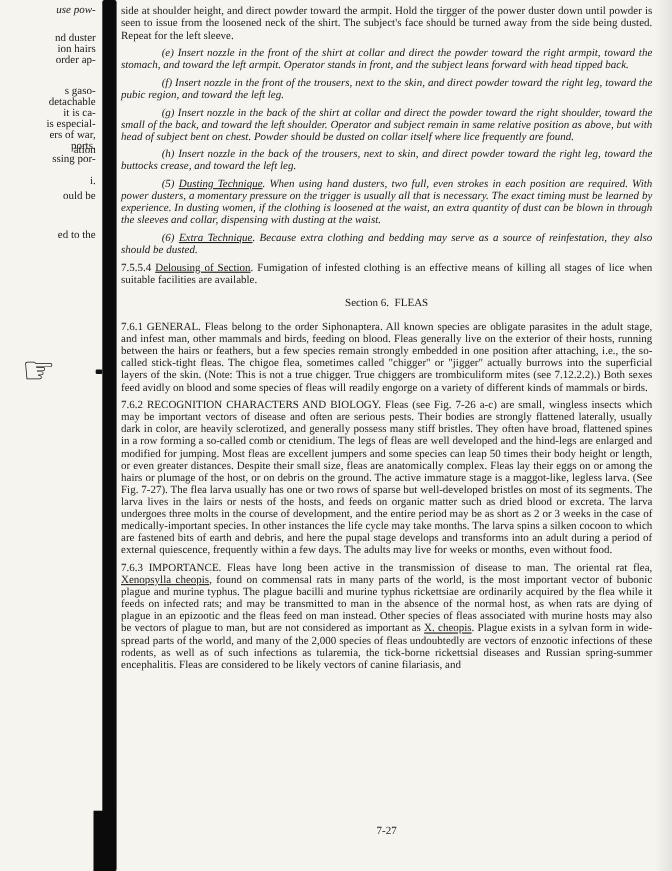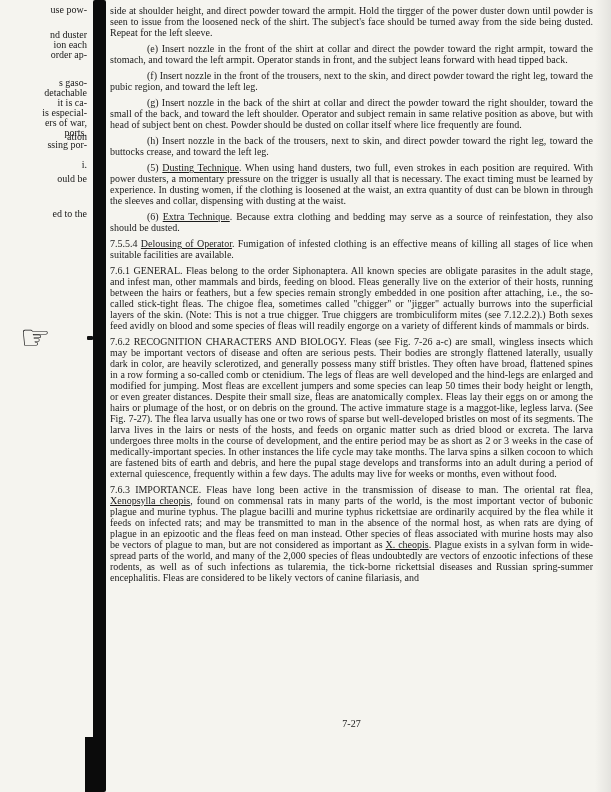--- a/index.html
+++ b/index.html
@@ -35,40 +35,40 @@
   .manicule {
     position:absolute; left:20px; top:320px;
     font-size:34px; line-height:1; color:#101010;
     font-family:"DejaVu Sans", sans-serif;
   }
   .text-column {
     position:absolute; left:110px; top:5px; width:483px;
     font-size:10px; line-height:11px;
   }
   .para { text-align:justify; text-align-last:left; margin-bottom:5px; }
-  .para.indent { text-indent:37px; }
+  .para.indent { text-indent:37px;font-style:italic; }
   .para.heading {
     text-align:center; text-align-last:center; text-indent:0;
     margin:10px 0 11px 0; white-space:pre;
   }
   .u { text-decoration:underline; text-underline-offset:1px; }
   .page-number {
-    position:absolute; left:110px; top:718px; width:483px;
+    position:absolute; left:110px; top:750px; width:483px;
     text-align:center; font-size:10px; color:#1b1b1b;
   }
 </style>
 </head>
 <body>
 
 <div class="page">
   <div class="edge-shade"></div>
   <div class="margin-frags">
-      <div class="frag" style="top: 5px;">use pow-</div>
+      <div class="frag" style="top: 5px; font-style: italic;">use pow-</div>
       <div class="frag" style="top: 30px;">nd duster</div>
-      <div class="frag" style="top: 40px;">ion each</div>
+      <div class="frag" style="top: 40px;">ion hairs</div>
       <div class="frag" style="top: 50px;">order ap-</div>
       <div class="frag" style="top: 78px;">s gaso-</div>
       <div class="frag" style="top: 88px;">detachable</div>
       <div class="frag" style="top: 98px; font-family: Liberation Serif, serif;">it is ca-</div>
       <div class="frag" style="top: 108px;">is especial-</div>
       <div class="frag" style="top: 118px;">ers of war,</div>
       <div class="frag" style="top: 128px;">ports.</div>
       <div class="frag" style="top: 140px;">ssing por-</div>
       <div class="frag" style="top: 132px;">ation</div>
       <div class="frag" style="top: 160px;">i.</div>
@@ -80,19 +80,20 @@
   <div class="artifact a1"></div>
   <div class="manicule">☞</div>
   <div class="text-column">
       <p class="para plain"><span>side at shoulder height, and direct powder toward the armpit.  Hold the tirgger of the power duster down until powder is seen to issue from the loosened neck of the shirt.  The subject's face should be turned away from the side being dusted.  Repeat for the left sleeve.</span></p>
       <p class="para indent"><span>(e) Insert nozzle in the front of the shirt at collar and direct the powder toward the right armpit, toward the stomach, and toward the left armpit.  Operator stands in front, and the subject leans forward with head tipped back.</span></p>
       <p class="para indent"><span>(f) Insert nozzle in the front of the trousers, next to the skin, and direct powder toward the right leg, toward the pubic region, and toward the left leg.</span></p>
       <p class="para indent"><span>(g) Insert nozzle in the back of the shirt at collar and direct the powder toward the right shoulder, toward the small of the back, and toward the left shoulder.  Operator and subject remain in same relative position as above, but with head of subject bent on chest.  Powder should be dusted on collar itself where lice frequently are found.</span></p>
       <p class="para indent"><span>(h) Insert nozzle in the back of the trousers, next to skin, and direct powder toward the right leg, toward the buttocks crease, and toward the left leg.</span></p>
       <p class="para indent"><span>(5) </span><span class="u">Dusting Technique</span><span>.  When using hand dusters, two full, even strokes in each position are required.  With power dusters, a momentary pressure on the trigger is usually all that is necessary.  The exact timing must be learned by experience.  In dusting women, if the clothing is loosened at the waist, an extra quantity of dust can be blown in through the sleeves and collar, dispensing with dusting at the waist.</span></p>
       <p class="para indent"><span>(6) </span><span class="u">Extra Technique</span><span>.  Because extra clothing and bedding may serve as a source of reinfestation, they also should be dusted.</span></p>
-      <p class="para plain"><span>7.5.5.4 </span><span class="u">Delousing of Operator</span><span>.  Fumigation of infested clothing is an effective means of killing all stages of lice when suitable facilities are available.</span></p>
+      <p class="para plain"><span>7.5.5.4 </span><span class="u">Delousing of Section</span><span>.  Fumigation of infested clothing is an effective means of killing all stages of lice when suitable facilities are available.</span></p>
+      <p class="para heading"><span>Section 6.&nbsp;&nbsp;FLEAS</span></p>
       <p class="para plain"><span>7.6.1 GENERAL.  Fleas belong to the order Siphonaptera.  All known species are obligate parasites in the adult stage, and infest man, other mammals and birds, feeding on blood.  Fleas generally live on the exterior of their hosts, running between the hairs or feathers, but a few species remain strongly embedded in one position after attaching, i.e., the so-called stick-tight fleas.  The chigoe flea, sometimes called "chigger" or "jigger" actually burrows into the superficial layers of the skin.  (Note: This is not a true chigger.  True chiggers are trombiculiform mites (see 7.12.2.2).)  Both sexes feed avidly on blood and some species of fleas will readily engorge on a variety of different kinds of mammals or birds.</span></p>
       <p class="para plain"><span>7.6.2 RECOGNITION CHARACTERS AND BIOLOGY.  Fleas (see Fig. 7-26 a-c) are small, wingless insects which may be important vectors of disease and often are serious pests.  Their bodies are strongly flattened laterally, usually dark in color, are heavily sclerotized, and generally possess many stiff bristles.  They often have broad, flattened spines in a row forming a so-called comb or ctenidium.  The legs of fleas are well developed and the hind-legs are enlarged and modified for jumping.  Most fleas are excellent jumpers and some species can leap 50 times their body height or length, or even greater distances.  Despite their small size, fleas are anatomically complex.  Fleas lay their eggs on or among the hairs or plumage of the host, or on debris on the ground.  The active immature stage is a maggot-like, legless larva.  (See Fig. 7-27).  The flea larva usually has one or two rows of sparse but well-developed bristles on most of its segments.  The larva lives in the lairs or nests of the hosts, and feeds on organic matter such as dried blood or excreta.  The larva undergoes three molts in the course of development, and the entire period may be as short as 2 or 3 weeks in the case of medically-important species.  In other instances the life cycle may take months.  The larva spins a silken cocoon to which are fastened bits of earth and debris, and here the pupal stage develops and transforms into an adult during a period of external quiescence, frequently within a few days.  The adults may live for weeks or months, even without food.</span></p>
       <p class="para plain"><span>7.6.3 IMPORTANCE.  Fleas have long been active in the transmission of disease to man.  The oriental rat flea, </span><span class="u">Xenopsylla cheopis</span><span>, found on commensal rats in many parts of the world, is the most important vector of bubonic plague and murine typhus.  The plague bacilli and murine typhus rickettsiae are ordinarily acquired by the flea while it feeds on infected rats; and may be transmitted to man in the absence of the normal host, as when rats are dying of plague in an epizootic and the fleas feed on man instead.  Other species of fleas associated with murine hosts may also be vectors of plague to man, but are not considered as important as </span><span class="u">X. cheopis</span><span>.  Plague exists in a sylvan form in wide-spread parts of the world, and many of the 2,000 species of fleas undoubtedly are vectors of enzootic infections of these rodents, as well as of such infections as tularemia, the tick-borne rickettsial diseases and Russian spring-summer encephalitis.  Fleas are considered to be likely vectors of canine filariasis, and</span></p>
     </div>
   <div class="page-number">7-27</div>
 </div>
 
 </body></html>

